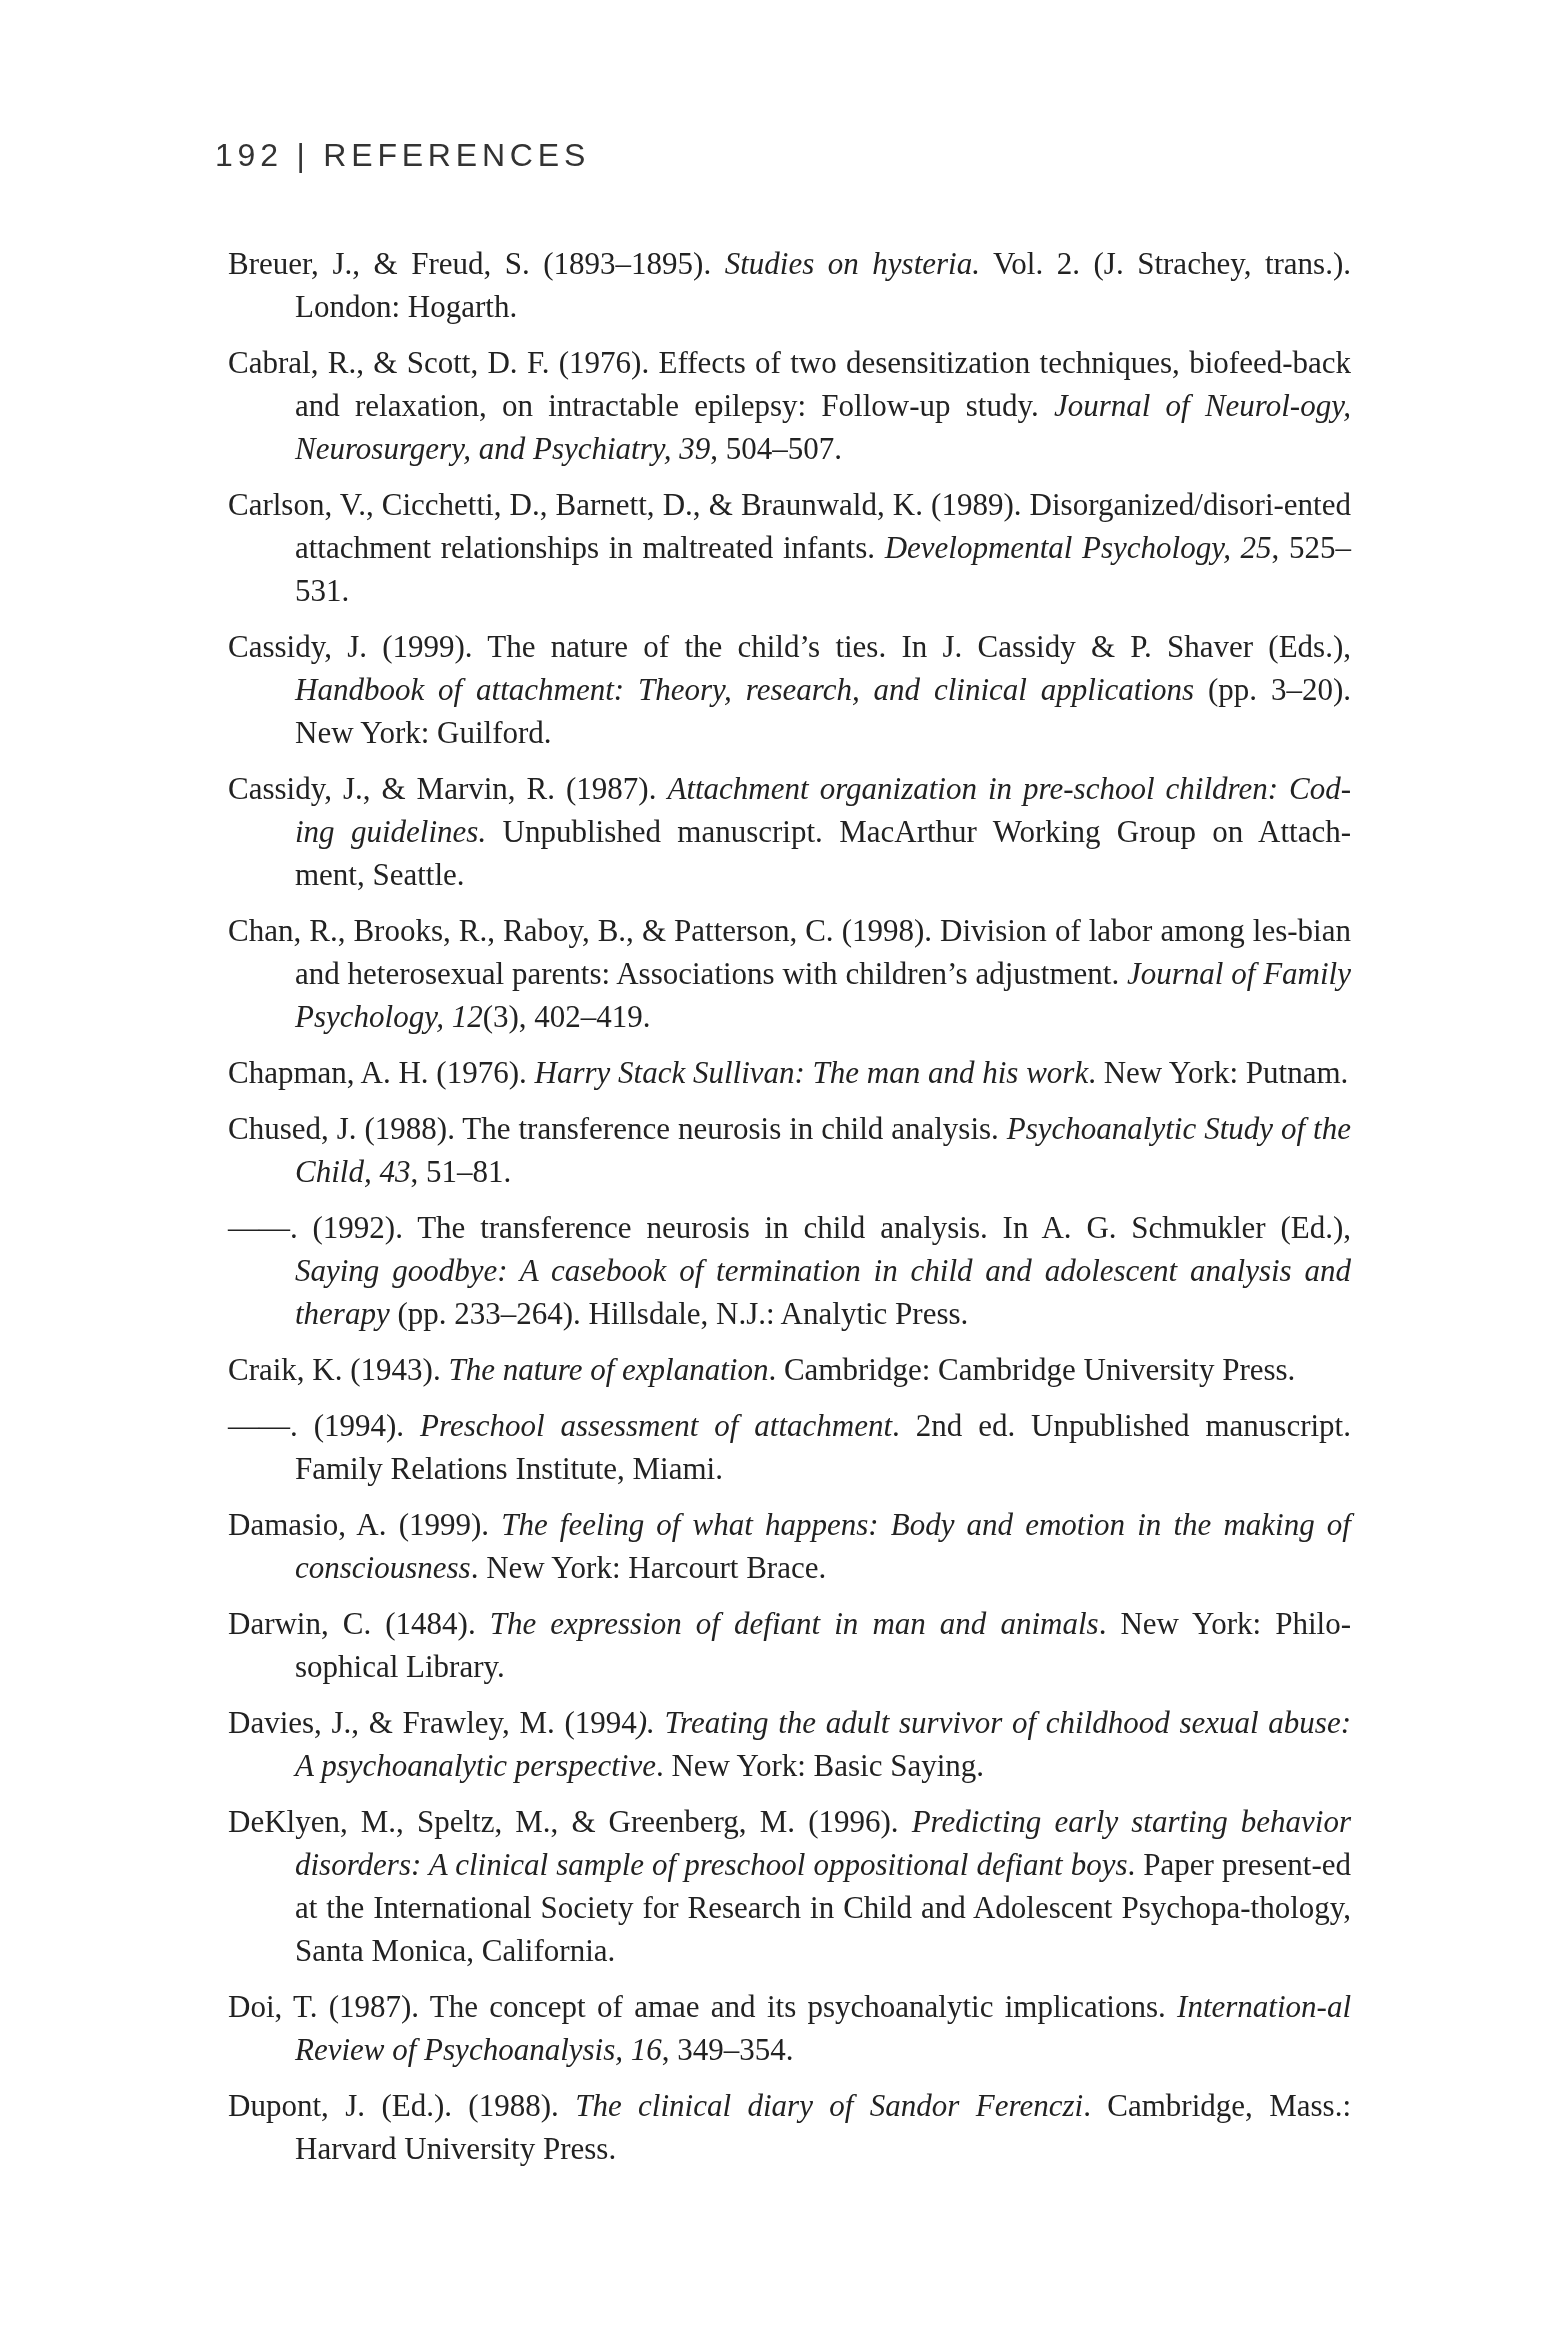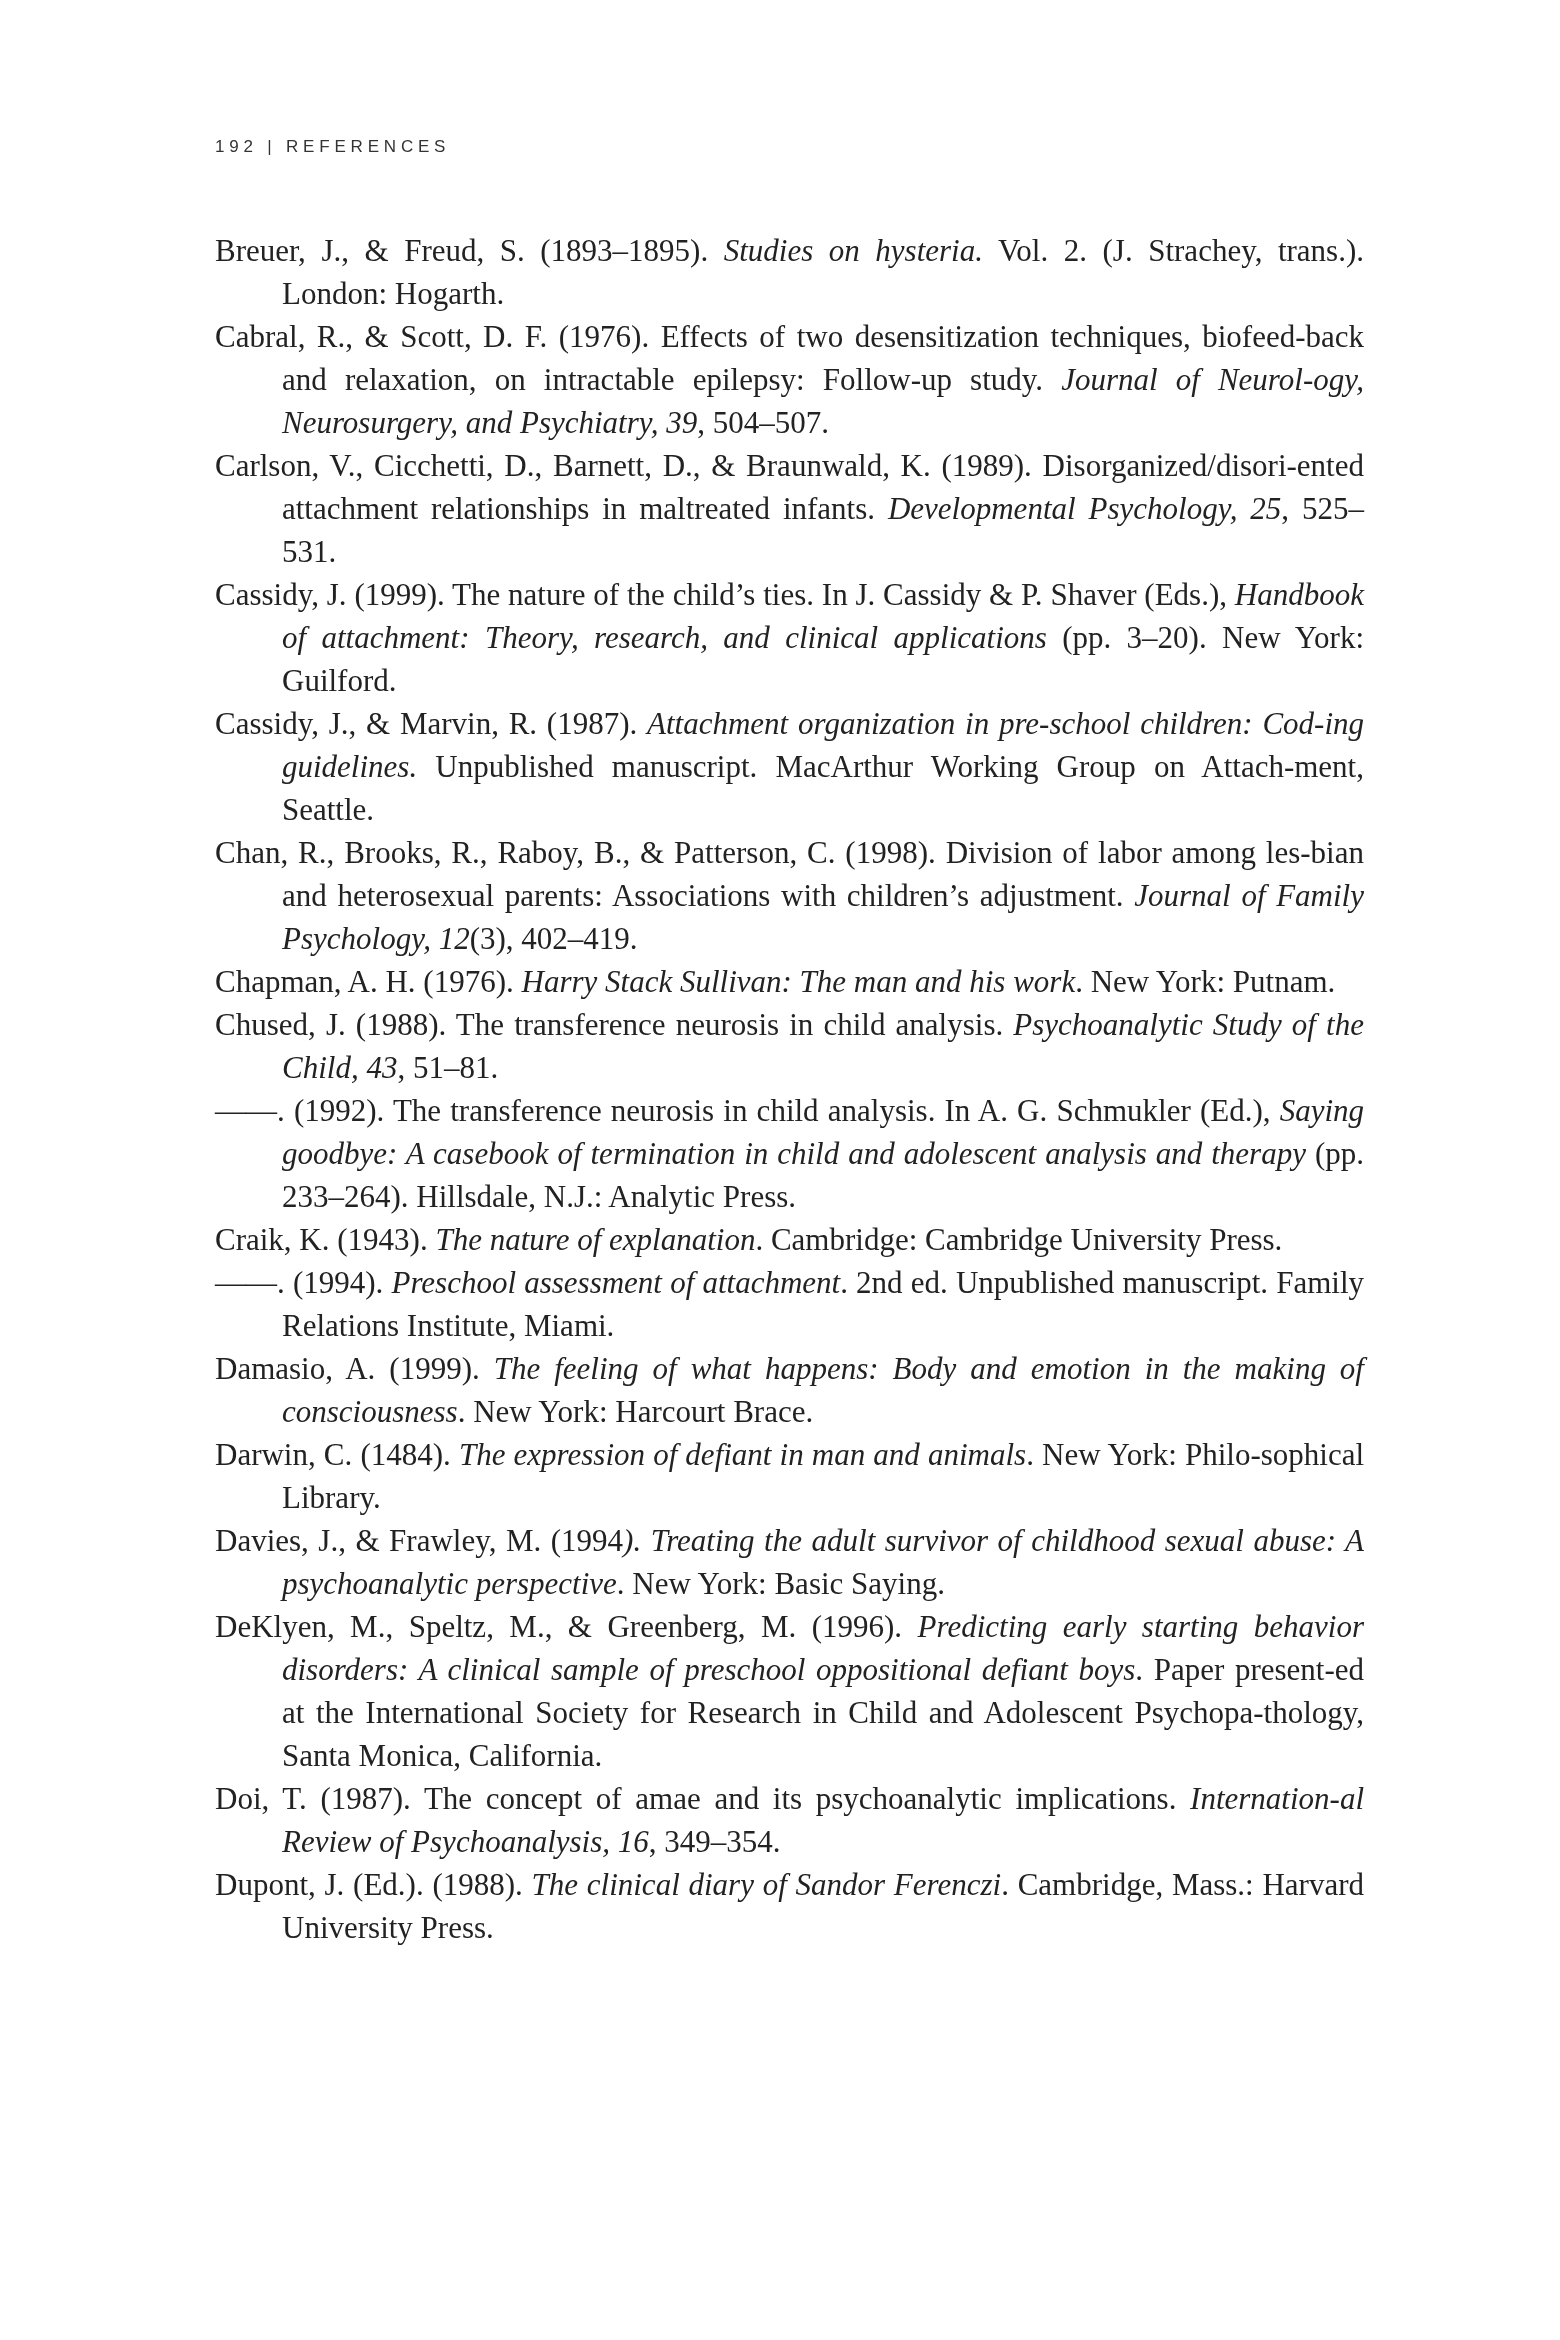--- a/index.html
+++ b/index.html
@@ -1,32 +1,32 @@
 <!DOCTYPE html>
 <html><head>
 <meta charset="utf-8">
 <style>
   html, body { margin: 0; padding: 0; background: #ffffff; }
   body { width: 1561px; height: 2341px; position: relative; overflow: hidden; }
   .page { position: absolute; left: 0; top: 0; width: 1561px; height: 2341px; background: #ffffff; }
   .running-head {
     position: absolute; left: 215px; top: 137px;
     font-family: "Liberation Sans", "DejaVu Sans", sans-serif;
-    font-size: 17px; letter-spacing: 4.8px; color: #333333;
+    font-size: 32px; letter-spacing: 4.8px; color: #333333;
     font-weight: normal;
   }
   .refs {
     position: absolute; left: 215px; top: 229px; width: 1149px;
     font-family: "Liberation Serif", "DejaVu Serif", serif;
     font-size: 31px; line-height: 43px; color: #222222;
   }
   .ref {
     text-align: justify;
     padding-left: 67px; text-indent: -67px;
-    margin: 0; hyphens: manual;
+    margin: 13px; hyphens: manual;
   }
   .ref .it { font-style: italic; }
 </style>
 </head>
 <body>
 
 <div class="page">
   <div class="running-head">
     <span>192</span>
     <span>|</span>

